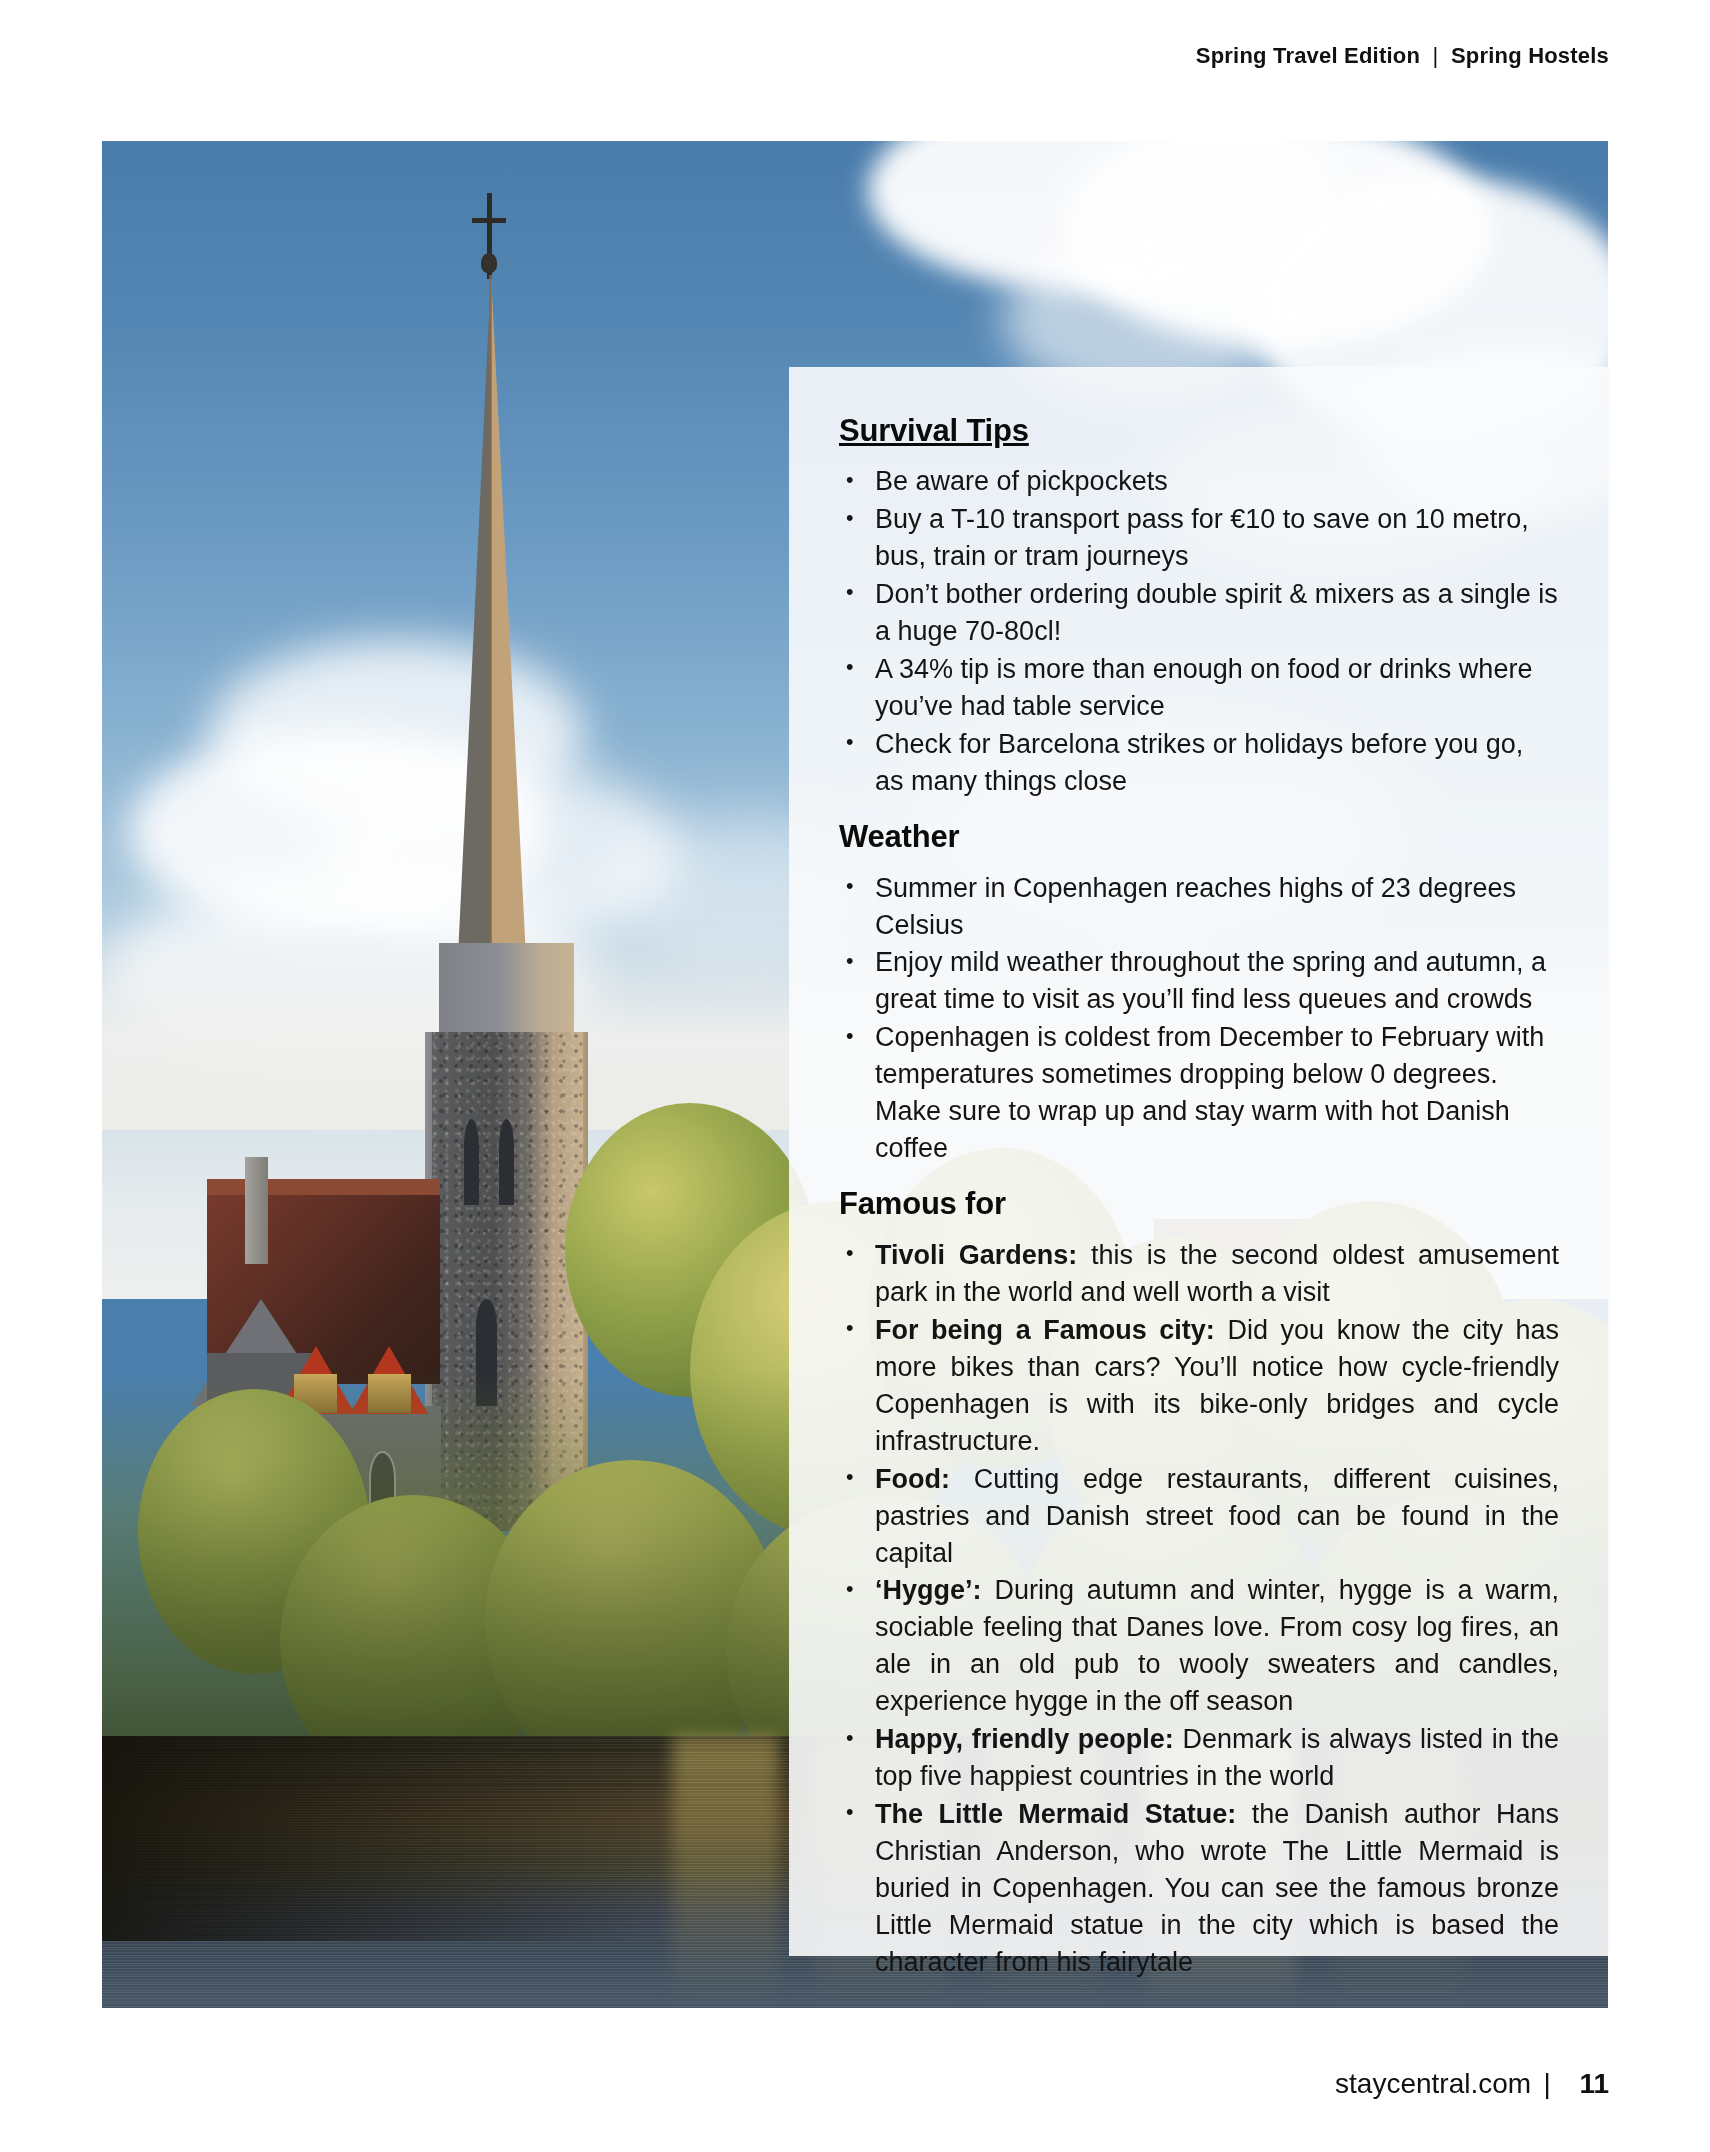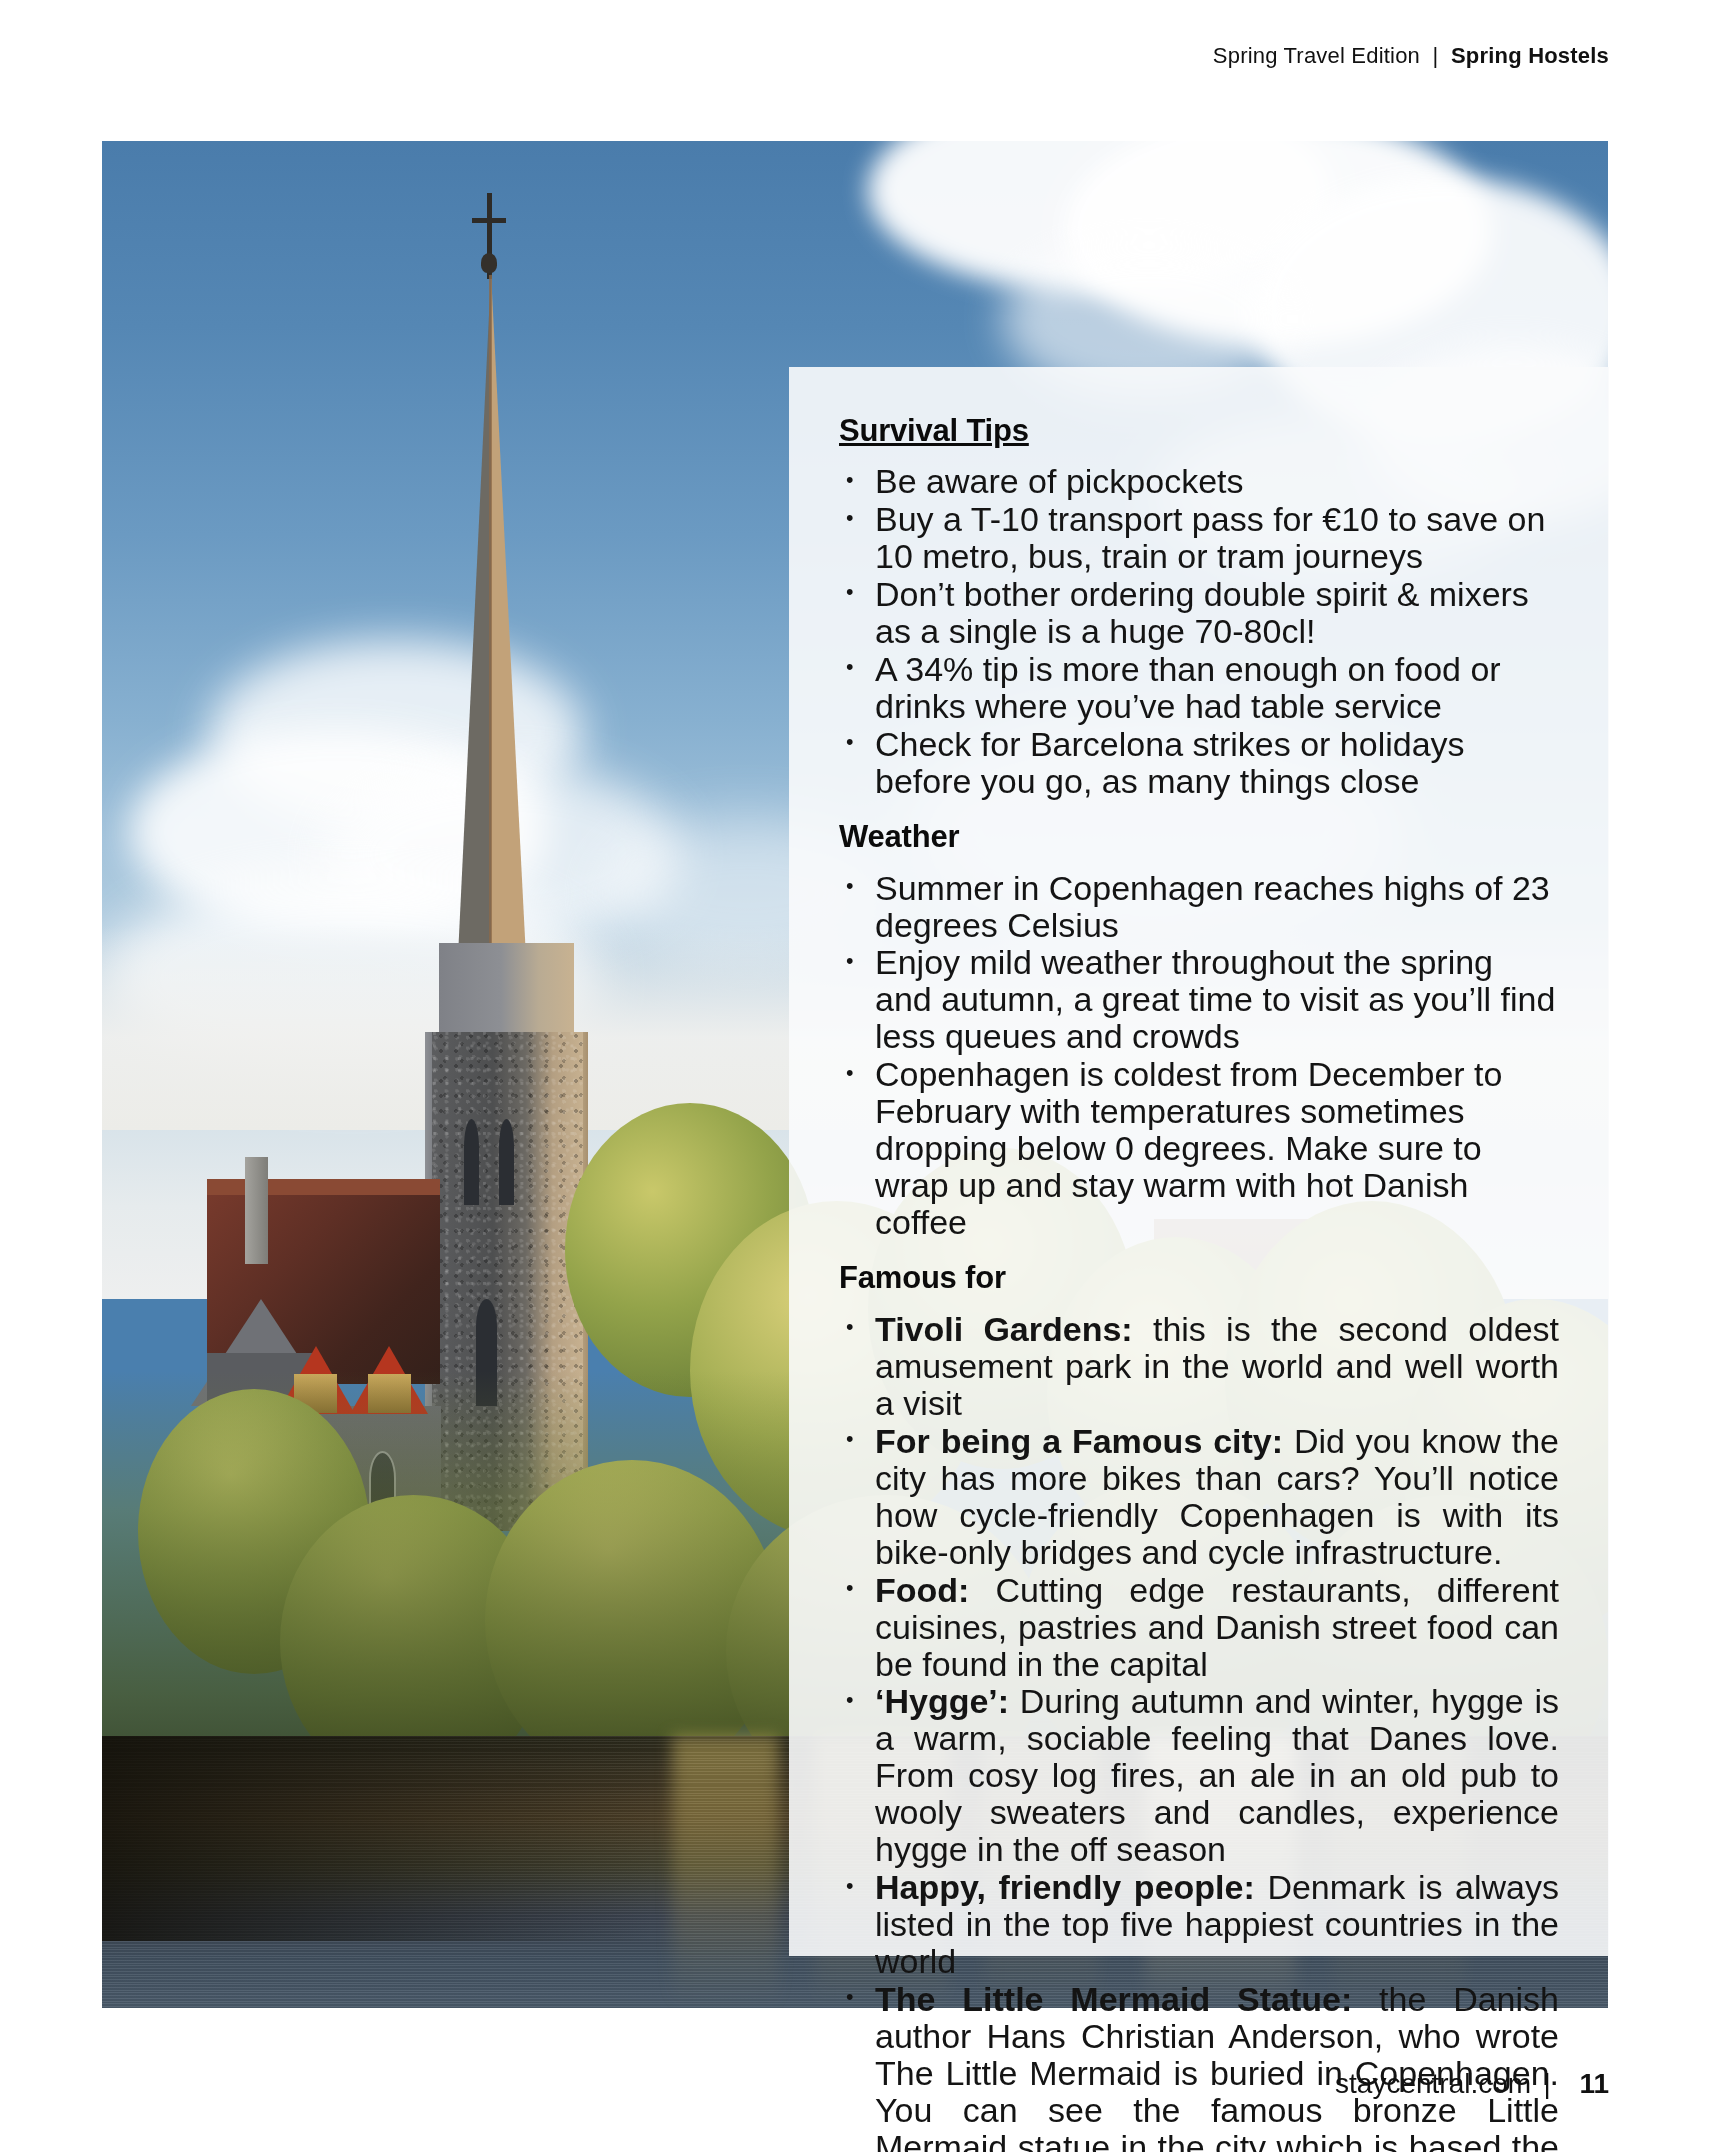--- a/index.html
+++ b/index.html
@@ -25,21 +25,21 @@
     top: 43px;
     right: 102px;
     display: flex;
     align-items: baseline;
     gap: 0;
     font-size: 22px;
     color: #111111;
     letter-spacing: 0.2px;
     white-space: nowrap;
   }
-  .header .edition { font-weight: 400; }
+  .header .edition { font-weight: 700; }
   .header .sep { padding: 0 12.5px; font-weight: 400; color: #111; }
   .header .brand { font-weight: 700; }
 
   
   .photo {
     position: absolute;
     left: 102px;
     top: 141px;
     width: 1506px;
     height: 1867px;
@@ -308,21 +308,21 @@
   .section-title.first { margin-top: 8px; text-decoration: underline; }
 
   ul.tips {
     list-style: none;
     margin: 0 0 3.6px 0;
     padding: 0;
   }
   ul.tips > li {
     position: relative;
     padding-left: 36px;
-    font-size: 34px;
+    font-size: 27px;
     line-height: 37px;
     color: #141414;
     margin-bottom: 0.9px;
   }
   ul.tips > li::before {
     content: "\2022";
     position: absolute;
     left: 7.1px;
     top: -1.8px;
     font-size: 21.4px;

